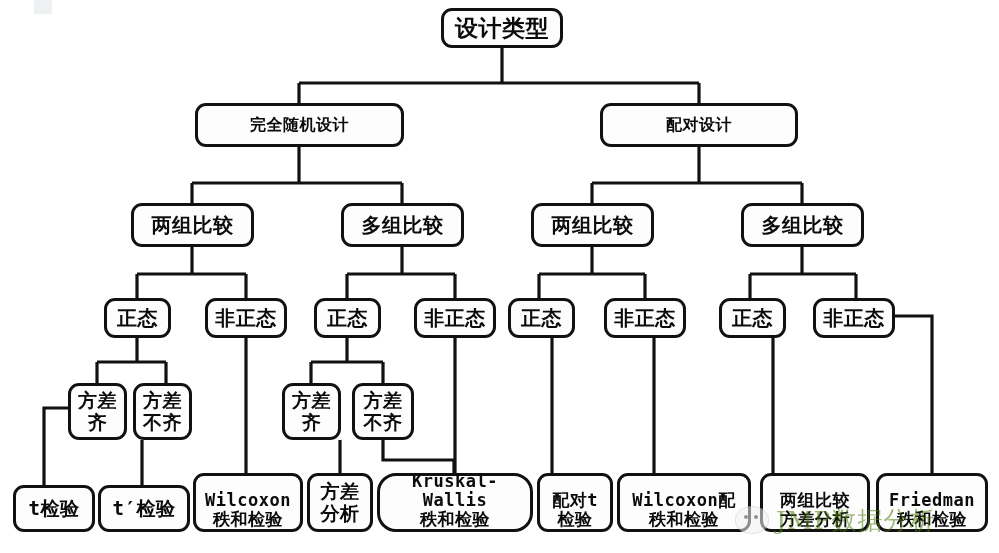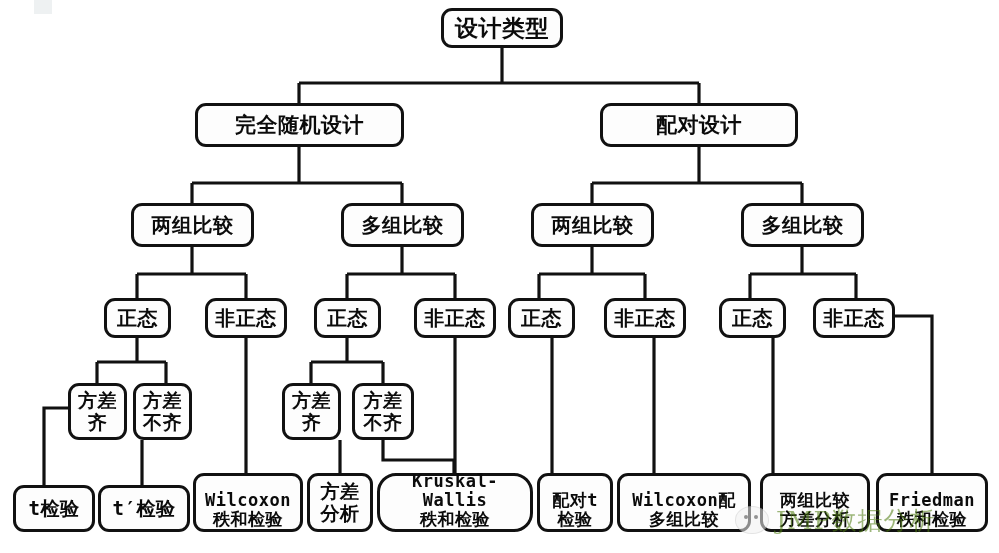--- a/index.html
+++ b/index.html
@@ -55,21 +55,21 @@
     display: block;
     width: 100%;
     white-space: pre-line;
   }
 
   
   .cjk  { font-family: "DejaVu Serif", "Liberation Serif", serif; font-weight: 600; }
   .mono { font-family: "DejaVu Sans Mono", "Liberation Mono", monospace; font-weight: 600; }
 
   .s-root  { font-size: 23px; }
-  .s-lvl2  { font-size: 21px; }
+  .s-lvl2  { font-size: 16px; }
   .s-lvl3  { font-size: 20px; }
   .s-lvl4  { font-size: 20px; }
   .s-var   { font-size: 19px; }
   .s-leaf  { font-size: 19px; }
   .s-leafs { font-size: 17px; align-items: flex-end; }
 
   
   #watermark {
     position: absolute;
     left: 735px;
@@ -281,21 +281,21 @@
   <div class="node mono s-leafs" style="left:377px; top:473px; width:156px; height:59px;border-radius:19px;">
     <span class="txt">Kruskal-Wallis
 秩和检验</span>
   </div>
   <div class="node mono s-leafs" style="left:537px; top:473px; width:76px; height:59px;">
     <span class="txt">配对t
 检验</span>
   </div>
   <div class="node mono s-leafs" style="left:617px; top:473px; width:134px; height:59px;">
     <span class="txt">Wilcoxon配
-多组比较</span>
+秩和检验</span>
   </div>
   <div class="node cjk s-leafs" style="left:760px; top:473px; width:110px; height:59px;">
     <span class="txt">两组比较
 方差分析</span>
   </div>
   <div class="node mono s-leafs" style="left:876px; top:473px; width:112px; height:59px;">
     <span class="txt">Friedman
 秩和检验</span>
   </div>
 

